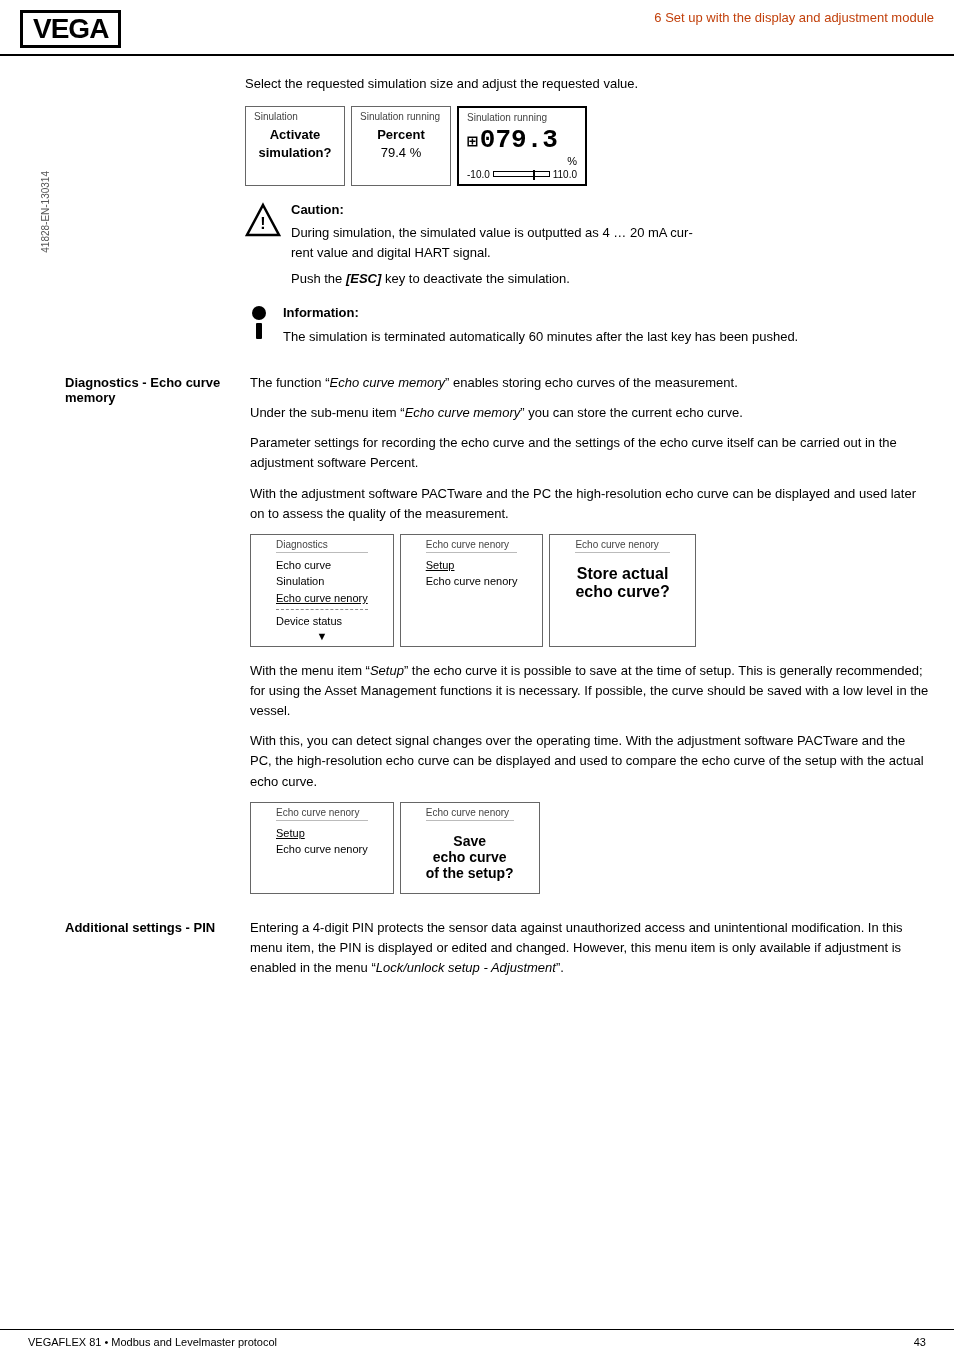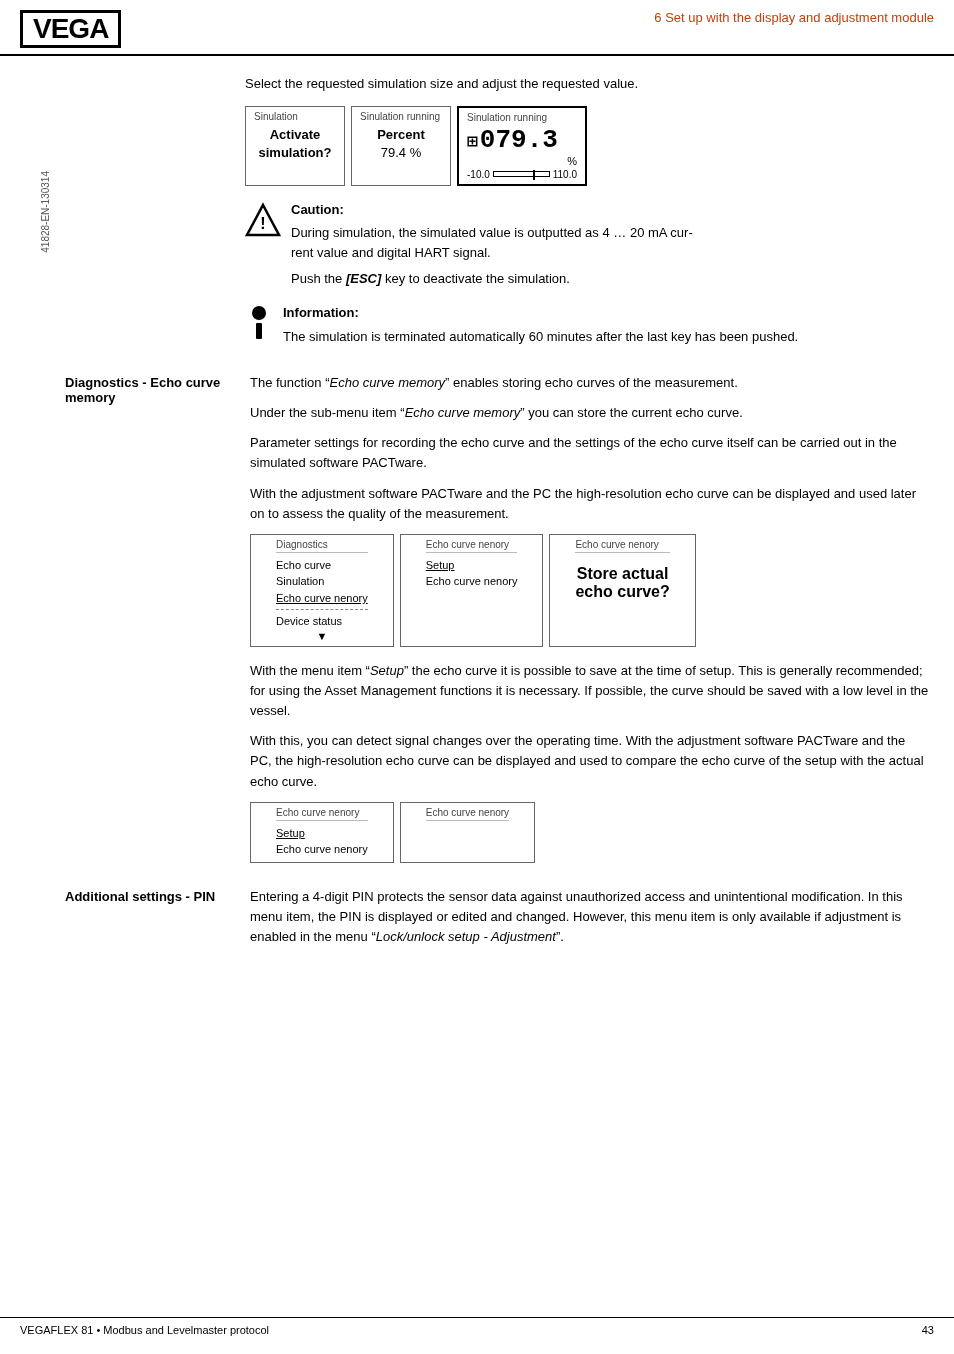--- a/index.html
+++ b/index.html
@@ -173,28 +173,28 @@
       border-top: 1px dashed #aaa;
       margin: 4px 0;
     }
     .menu-box-arrow {
       text-align: center;
       font-size: 11px;
     }
     
     .footer {
       position: absolute;
-      bottom: 12px;
+      bottom: 0;
       left: 0;
       right: 0;
       border-top: 1px solid #000;
       display: flex;
       justify-content: space-between;
       align-items: center;
-      padding: 6px 20px;
+      padding: 6px 28px;
       font-size: 11px;
     }
     em.menu-italic {
       font-style: italic;
     }
   </style>
 </head>
 <body>
 
 <div class="page">
@@ -298,21 +298,21 @@
       <div class="section-label">Diagnostics - Echo curve memory</div>
     </div>
     <div style="flex:1; padding-right:25px;">
       <div class="section-para">
         The function “<em class="menu-italic">Echo curve memory</em>” enables storing echo curves of the measurement.
       </div>
       <div class="section-para">
         Under the sub-menu item “<em class="menu-italic">Echo curve memory</em>” you can store the current echo curve.
       </div>
       <div class="section-para">
-        Parameter settings for recording the echo curve and the settings of the echo curve itself can be carried out in the simulated software PACTware.
+        Parameter settings for recording the echo curve and the settings of the echo curve itself can be carried out in the adjustment software Percent.
       </div>
       <div class="section-para">
         With the adjustment software PACTware and the PC the high-resolution echo curve can be displayed and used later on to assess the quality of the measurement.
       </div>
 
       <div class="menu-boxes">
 
         <div class="menu-box">
           <div class="menu-box-title">Diagnostics</div>
           <div class="menu-box-item">Echo curve</div>
@@ -347,20 +347,23 @@
       <div class="menu-boxes">
 
         <div class="menu-box">
           <div class="menu-box-title">Echo curve nenory</div>
           <div class="menu-box-item active" style="text-decoration:underline;">Setup</div>
           <div class="menu-box-item">Echo curve nenory</div>
         </div>
 
         <div class="menu-box">
           <div class="menu-box-title">Echo curve nenory</div>
+          <div style="text-align:center; font-weight:bold; font-size:14px; padding:8px 0;">
+            Save<br>echo curve<br>of the setup?
+          </div>
         </div>
       </div>
     </div>
   </div>
 
   <div style="display:flex; padding-left:65px; margin-bottom:20px;">
     <div style="width:185px; flex-shrink:0; padding-top:2px;">
       <div class="section-label">Additional settings - PIN</div>
     </div>
     <div style="flex:1; padding-right:25px;">

